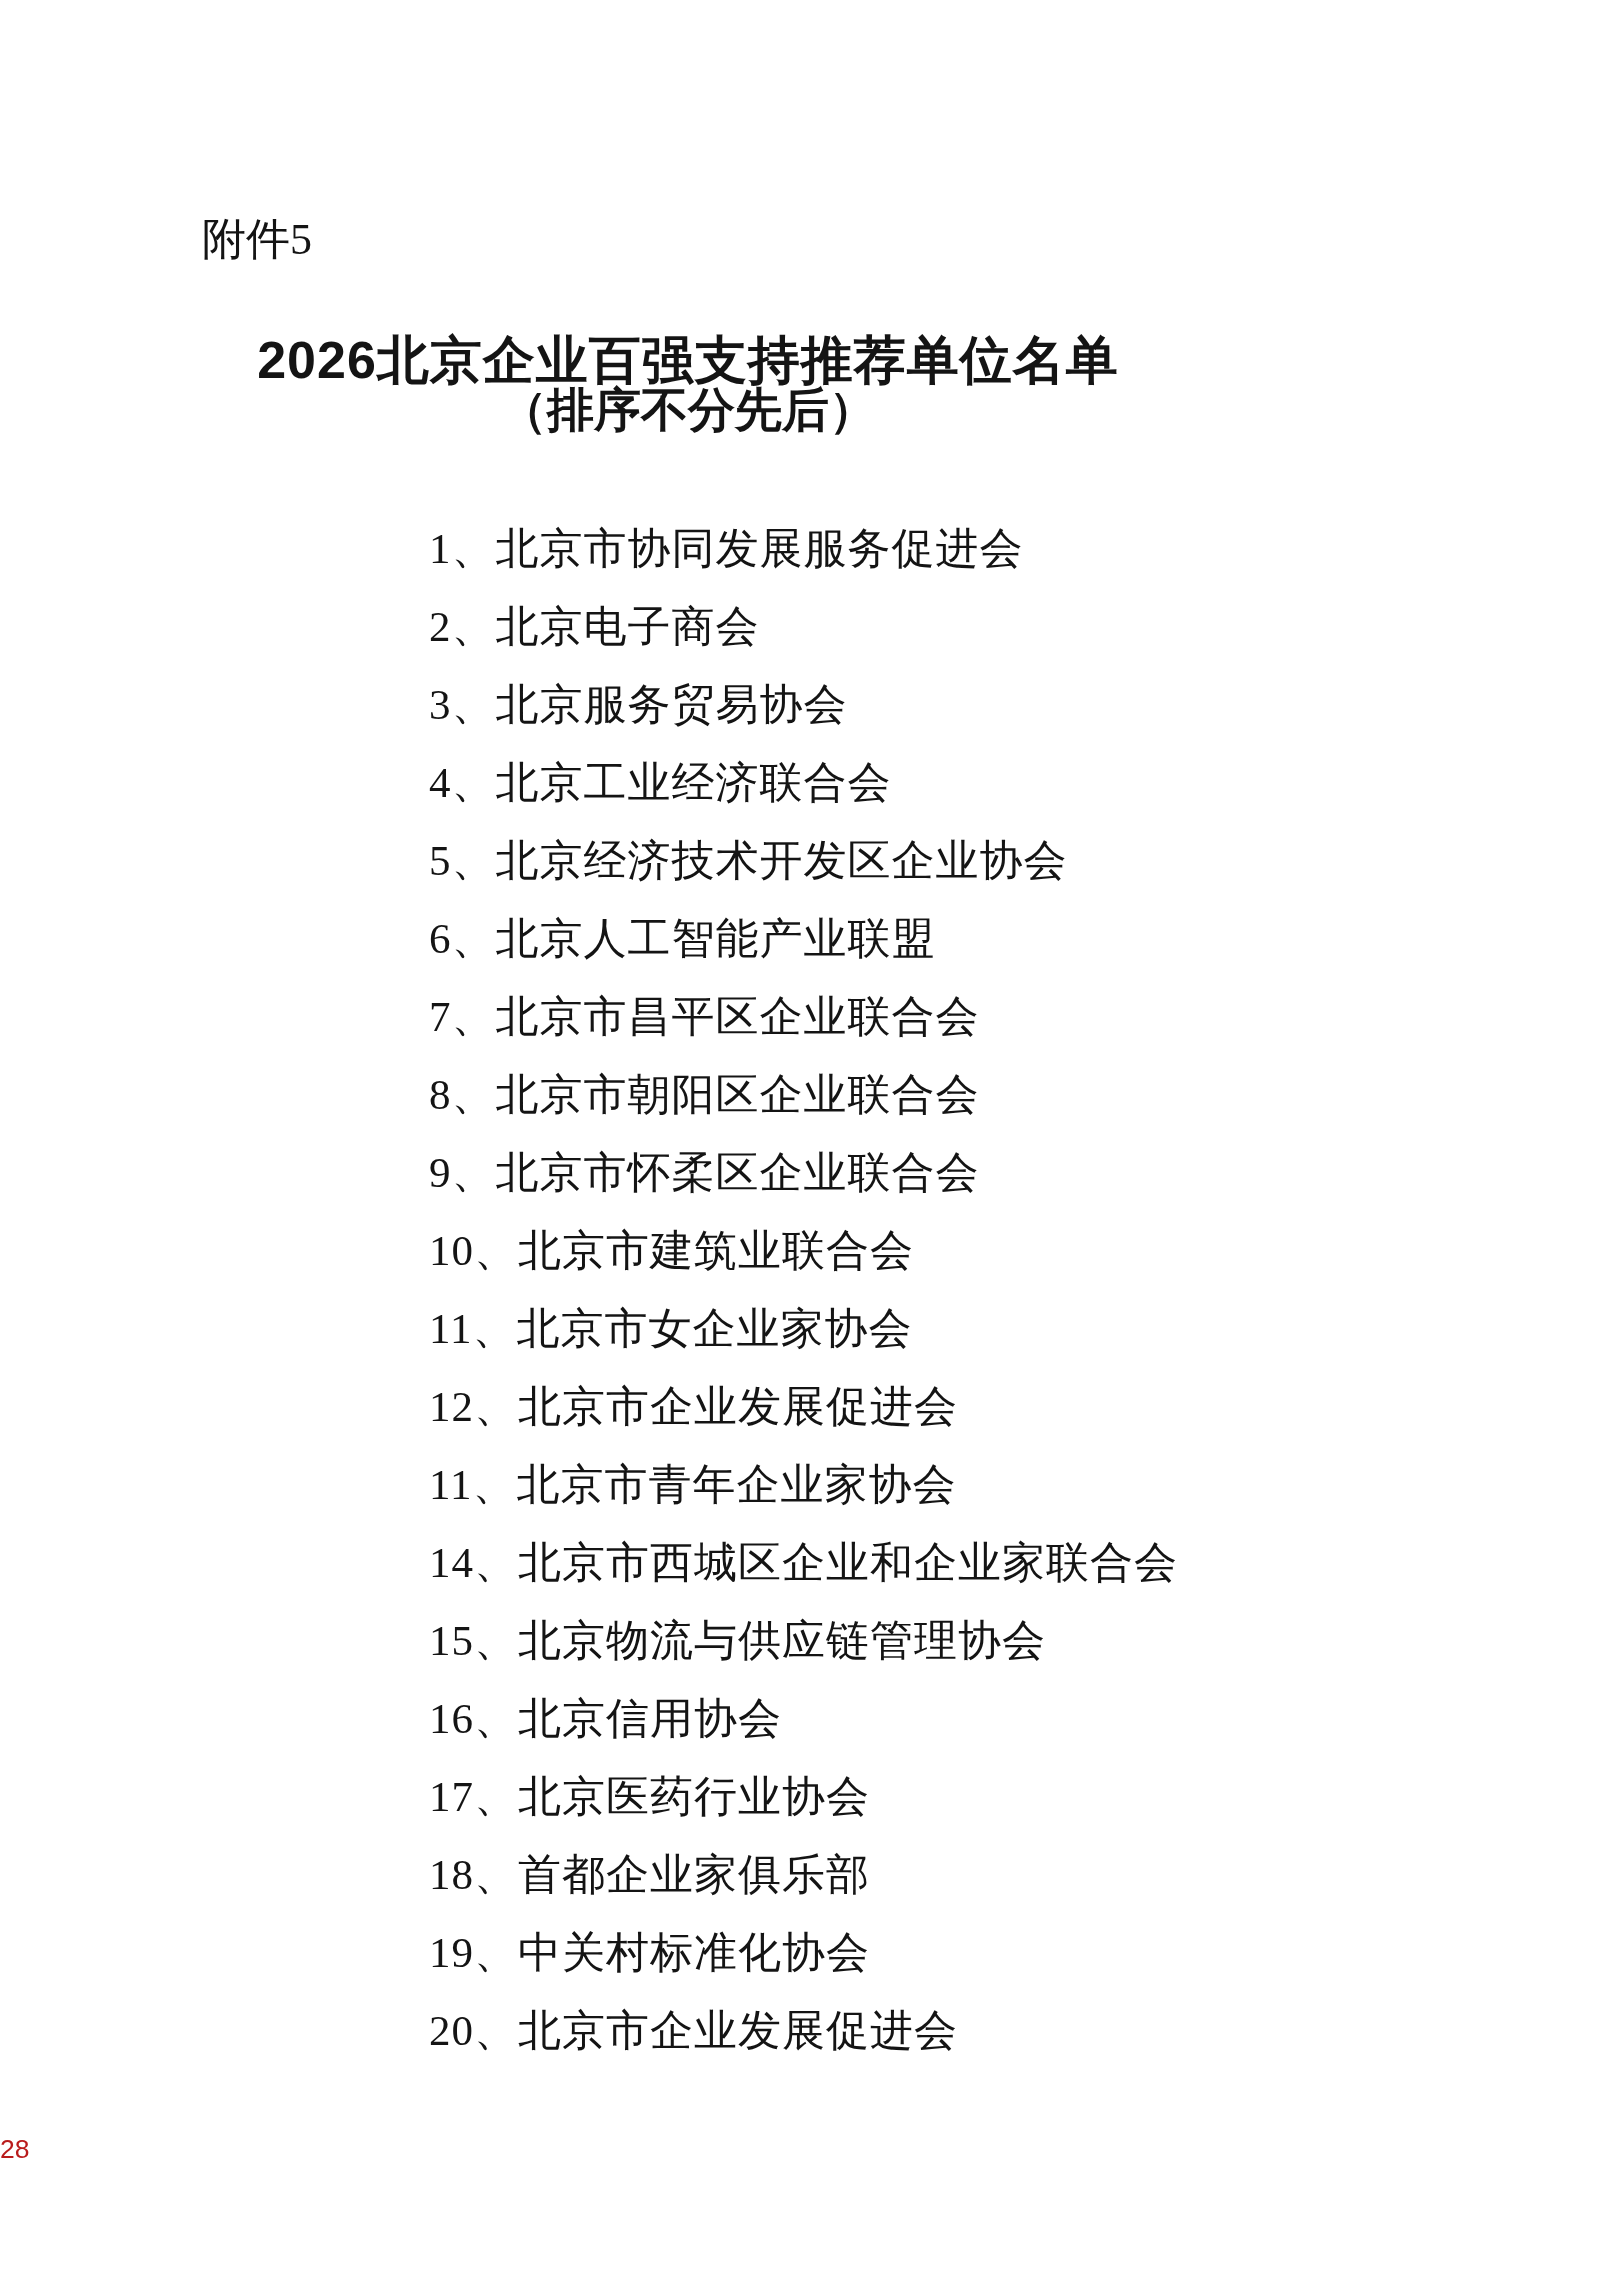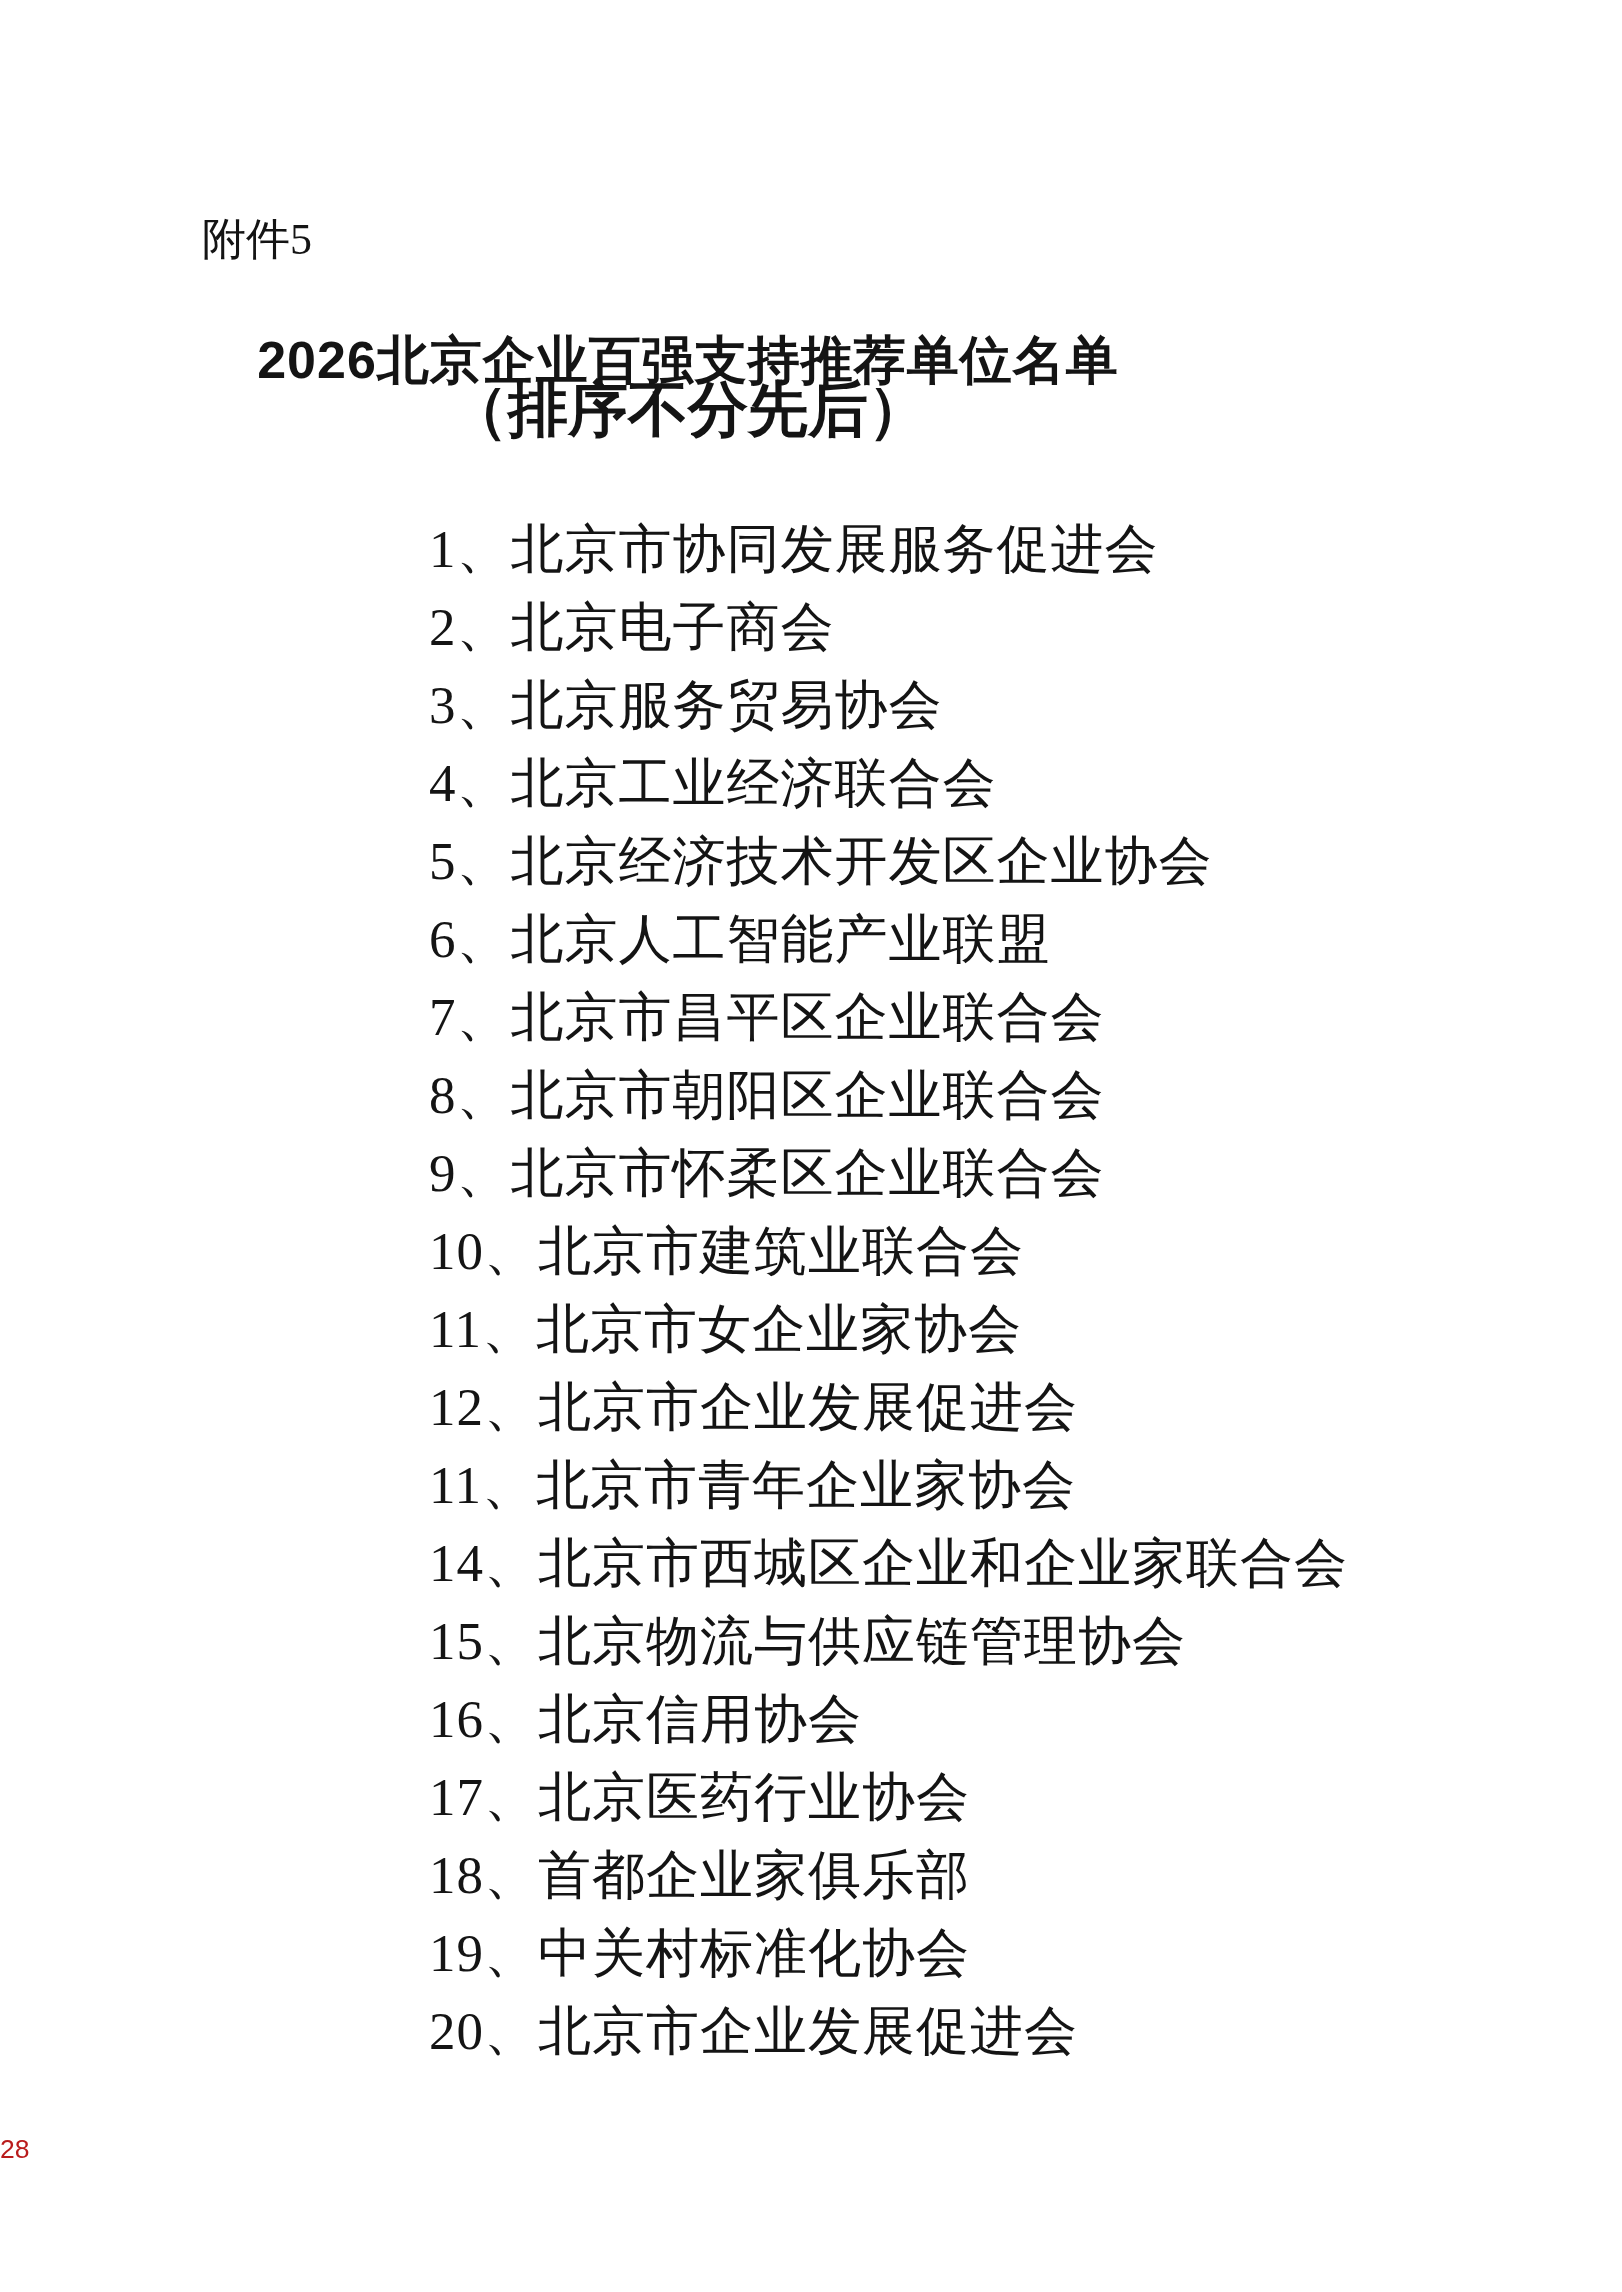--- a/index.html
+++ b/index.html
@@ -39,37 +39,37 @@
     margin-top: 33px;
   }
   .doc-subtitle {
     position: absolute;
     top: 382px;
     left: 0;
     width: 100%;
     text-align: center;
     font-family: "Liberation Sans", sans-serif;
     font-weight: 700;
-    font-size: 60px;
+    font-size: 47px;
     line-height: 55px;
     white-space: nowrap;
   }
   .org-list {
     position: absolute;
     left: 429px;
     top: 510px;
     margin: 0;
     padding: 0;
     list-style: none;
   }
   .org-item {
     height: 78px;
     line-height: 78px;
     font-family: "Liberation Serif", serif;
-    font-size: 53px;
+    font-size: 43px;
     letter-spacing: 1px;
     white-space: nowrap;
   }
   .item-number {
     font-family: "Liberation Serif", serif;
   }
   .page-number {
     position: absolute;
     top: 2135px;
     left: 0;

